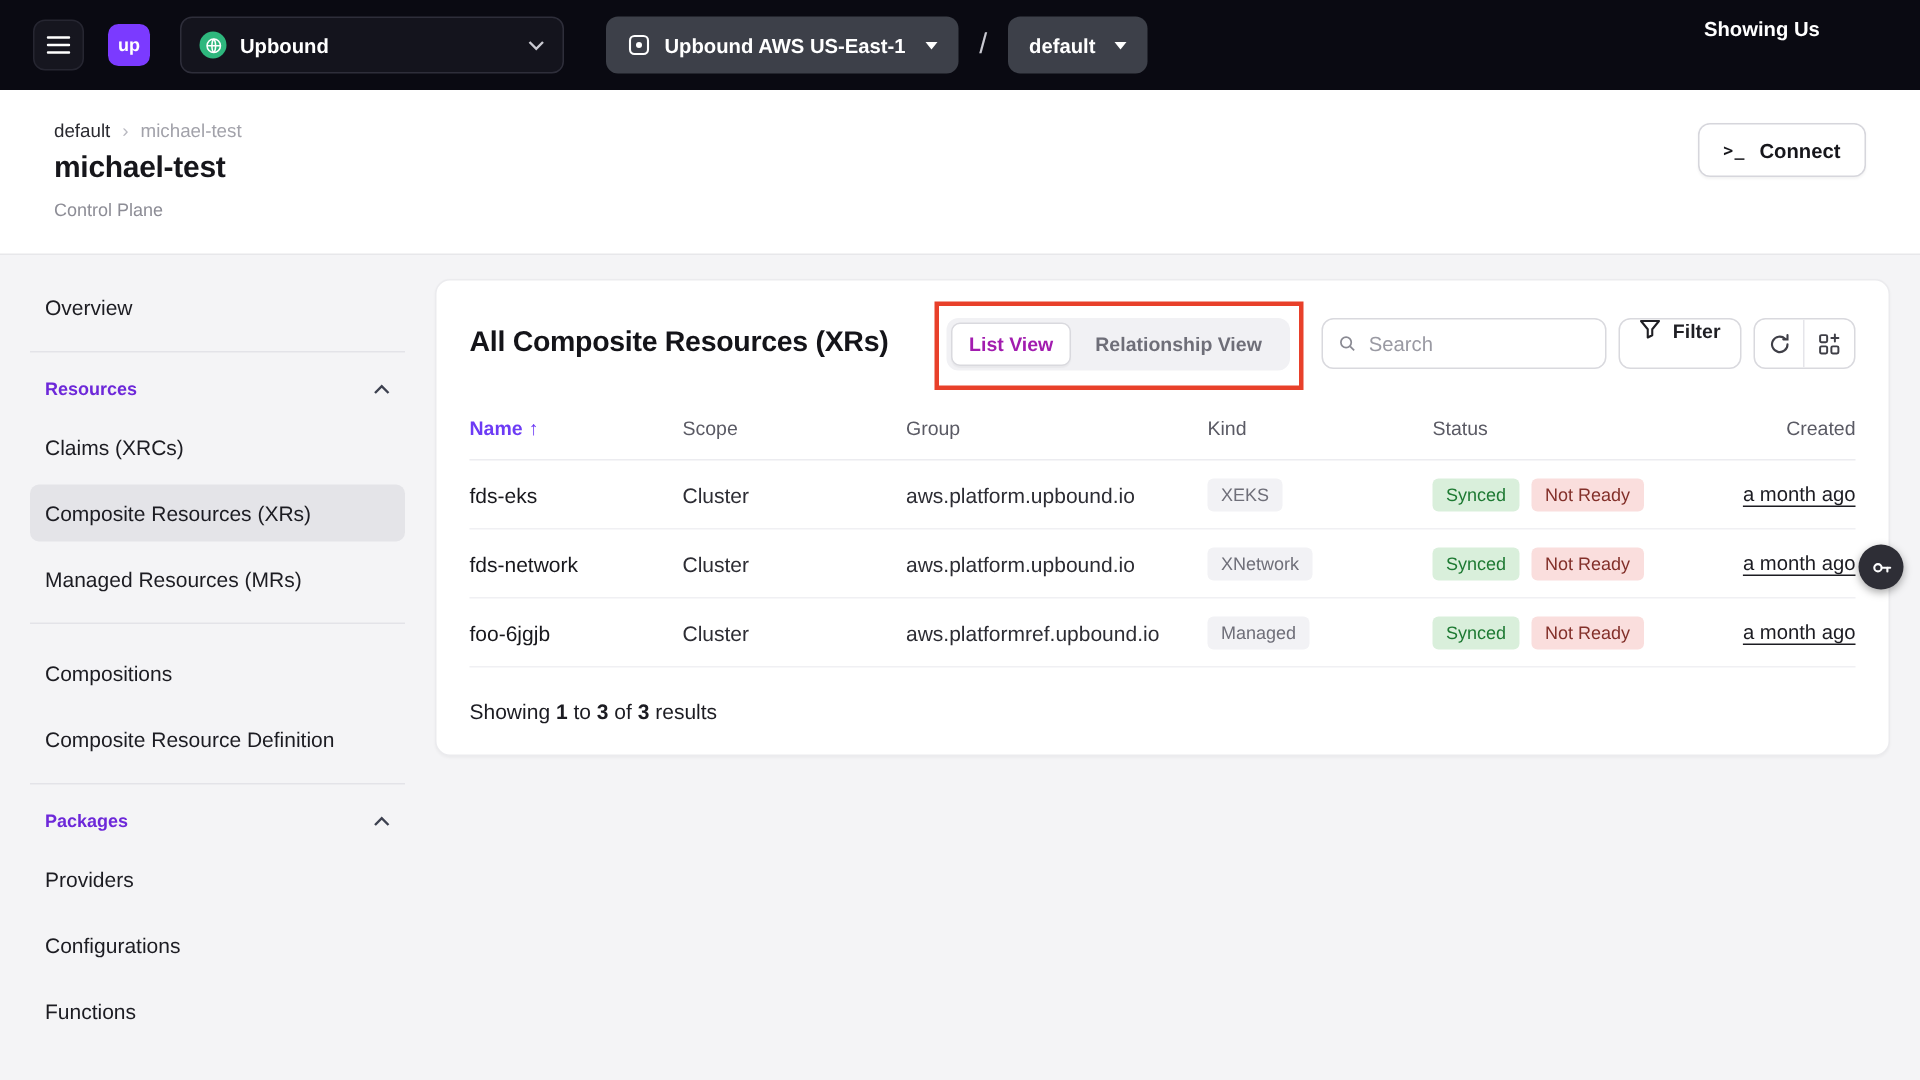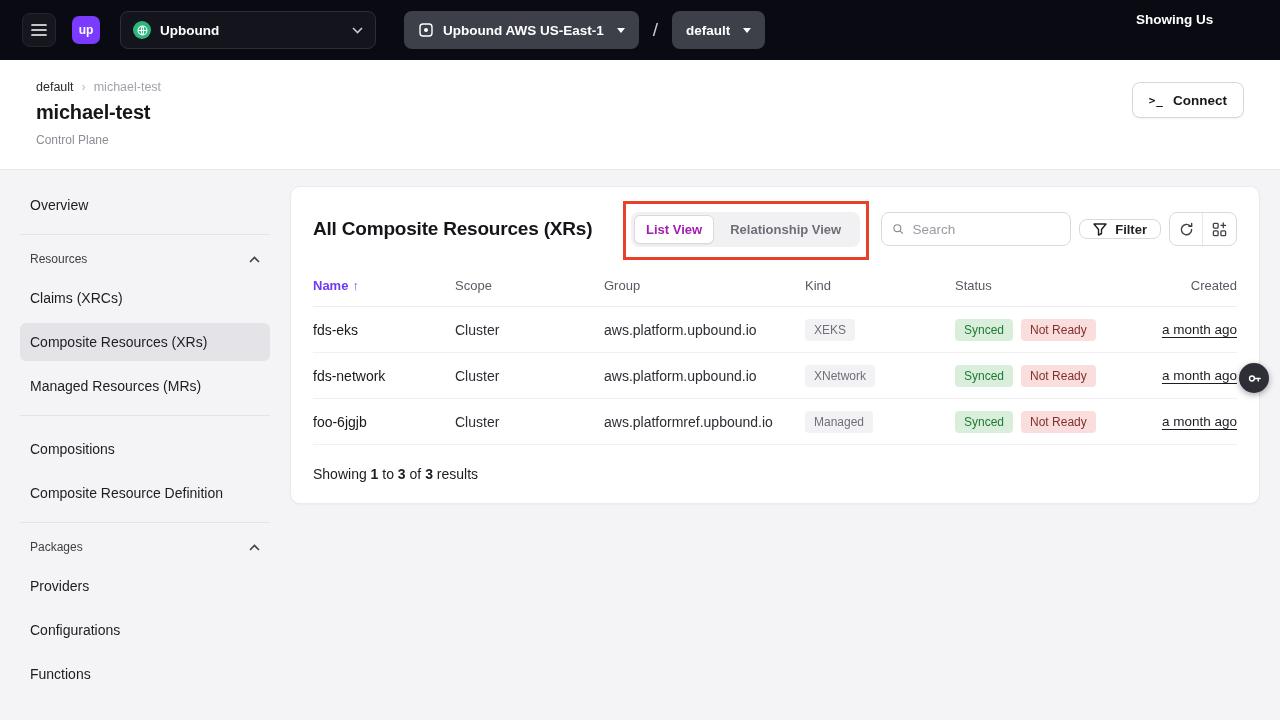--- a/index.html
+++ b/index.html
@@ -82,21 +82,21 @@
   .side-item {
     height:38px; display:flex; align-items:center; padding:0 10px;
     font-size:14px; color:#1c1c22; border-radius:6px; margin-bottom:6px; cursor:pointer;
   }
   .side-item.selected { background:#e4e4e8; }
   .side-section { border-top:1px solid #e3e3e8; margin-top:10px; padding-top:14px; }
   .section-head {
     height:20px; margin-bottom:10px; padding:0 10px 0 10px;
     display:flex; align-items:center; justify-content:space-between; cursor:pointer;
   }
-  .section-title { font-size:12px; font-weight:400; color:#404040; }
+  .section-title { font-size:12px; font-weight:700; color:#6d28d9; }
 
   
   .card {
     position:absolute; left:290px; top:186px; width:970px;
     background:#fff; border:1px solid #ebebee; border-radius:10px;
     box-shadow:0 1px 2px rgba(16,16,20,.04); padding:20px 22px 0 22px;
   }
   .card-head { display:flex; align-items:center; height:44px; }
   .card-title { font-size:19px; font-weight:700; color:#141419; letter-spacing:-0.2px; }
 
@@ -121,22 +121,22 @@
   .search-box {
     margin-left:21px; width:190px; height:34px; border:1px solid #d9d9de; border-radius:8px;
     display:flex; align-items:center; padding:0 10px; gap:8px; background:#fff;
   }
   .search-box input {
     border:none; outline:none; width:100%; font-size:13.5px; color:#333;
     font-family:"Liberation Sans",sans-serif; background:transparent;
   }
   .search-box input::placeholder { color:#9a9aa3; }
   .filter-btn {
-    margin-left:8px; height:20px; padding:0 13px; border:1px solid #d9d9de; border-radius:8px;
-    background:#fff; display:flex; align-items:center; gap:8px; font-size:13px; font-weight:700;
+    margin-left:8px; height:34px; padding:0 13px; border:1px solid #d9d9de; border-radius:8px;
+    background:#fff; display:flex; gap:8px; font-size:13px; font-weight:700;
     color:#1f1f24; cursor:pointer; font-family:"Liberation Sans",sans-serif;
   }
   .icon-group {
     margin-left:8px; height:34px; display:flex; border:1px solid #d9d9de; border-radius:8px;
     overflow:hidden; background:#fff;
   }
   .icon-btn {
     width:33px; display:flex; align-items:center; justify-content:center;
     background:none; border:none; cursor:pointer;
   }

